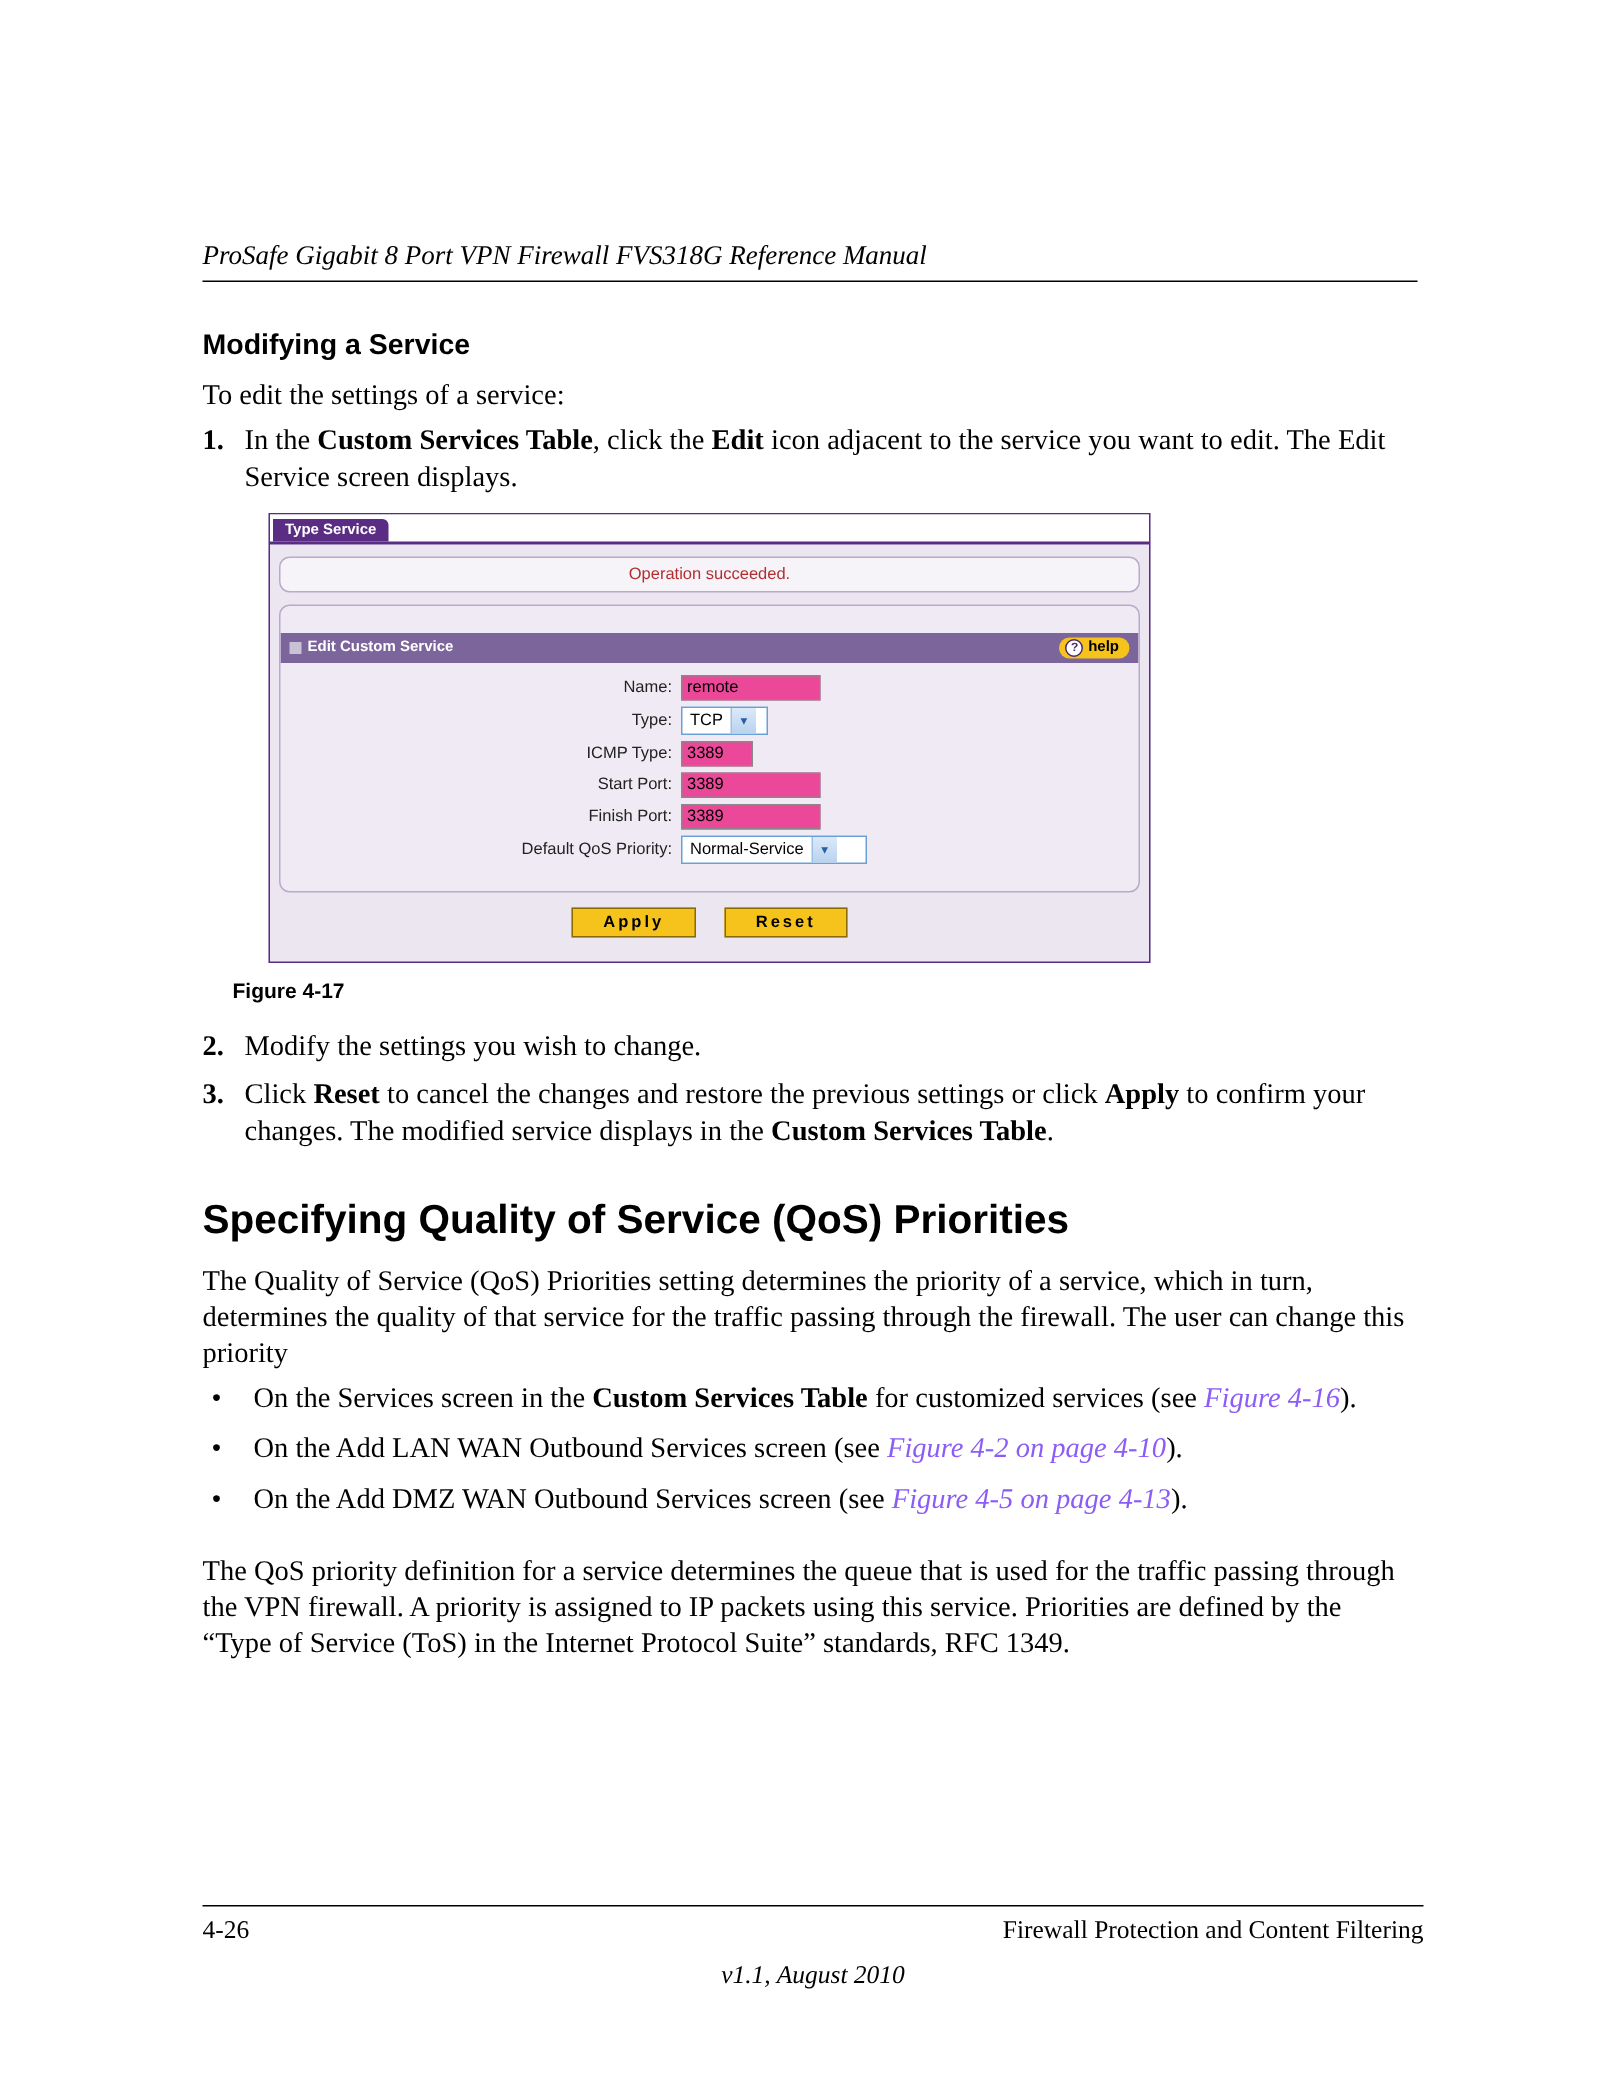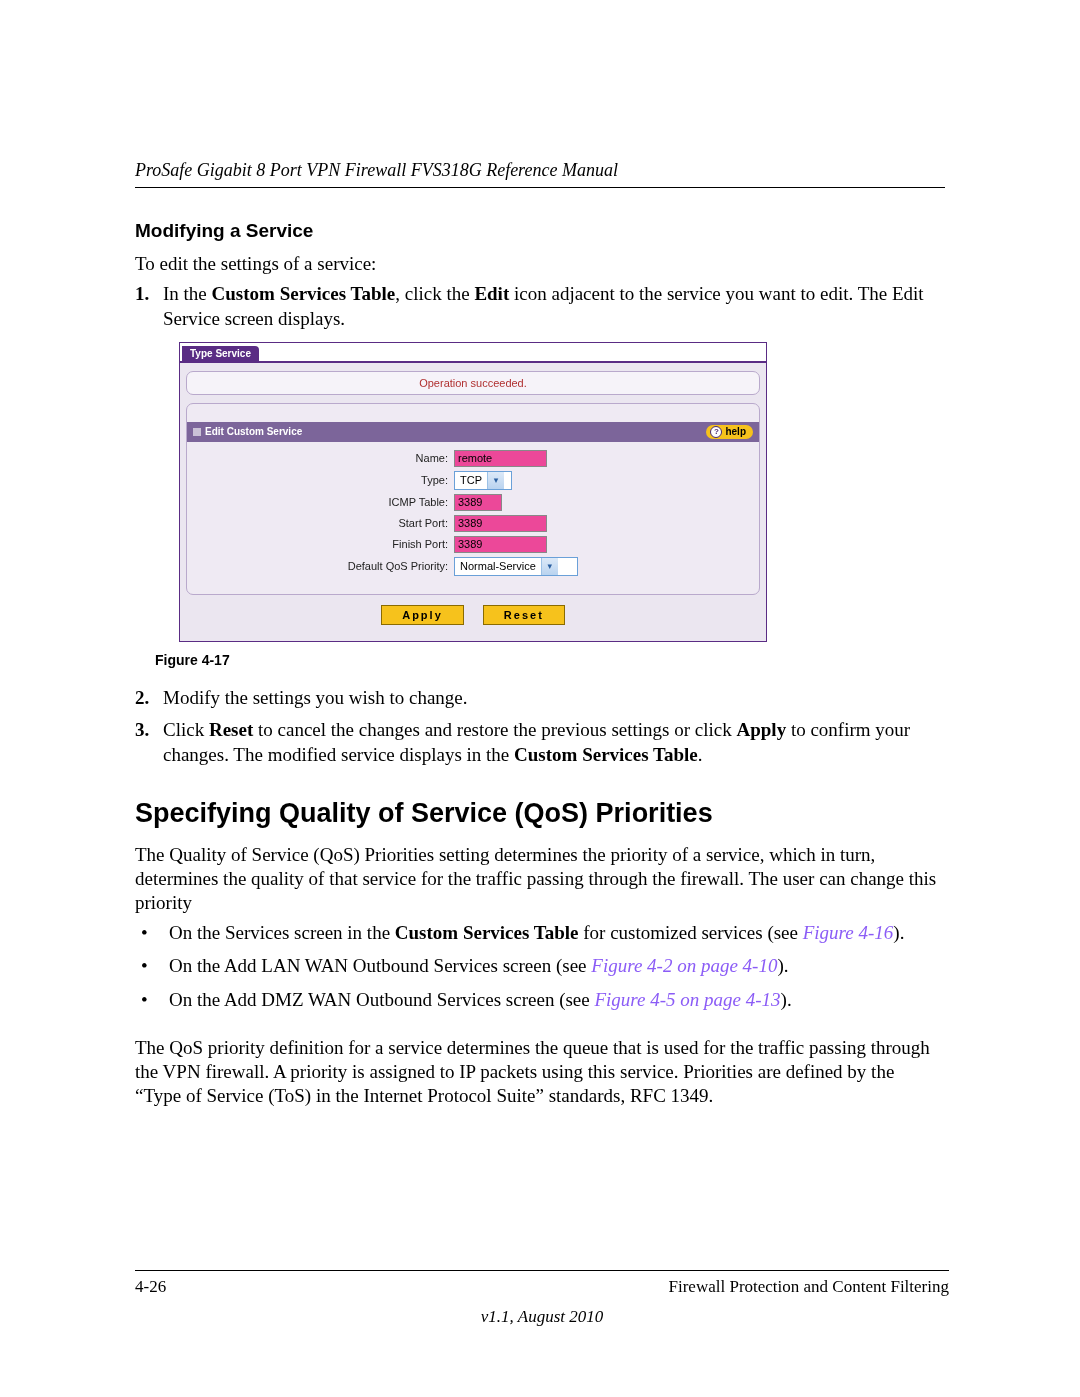--- a/index.html
+++ b/index.html
@@ -263,21 +263,21 @@
               <input class="txt w85" value="remote" style="">
             </div>
             <div class="frow">
               <label>Type:</label>
               <div class="sel" style="width:56px">
                 <span class="sel-text">TCP</span>
                 <span class="sel-btn">▾</span>
               </div>
             </div>
             <div class="frow">
-              <label>ICMP Table:</label>
+              <label>ICMP Type:</label>
               <input class="txt w40" value="3389" style="">
             </div>
             <div class="frow">
               <label>Start Port:</label>
               <input class="txt w85" value="3389" style="">
             </div>
             <div class="frow">
               <label>Finish Port:</label>
               <input class="txt w85" value="3389" style="">
             </div>

